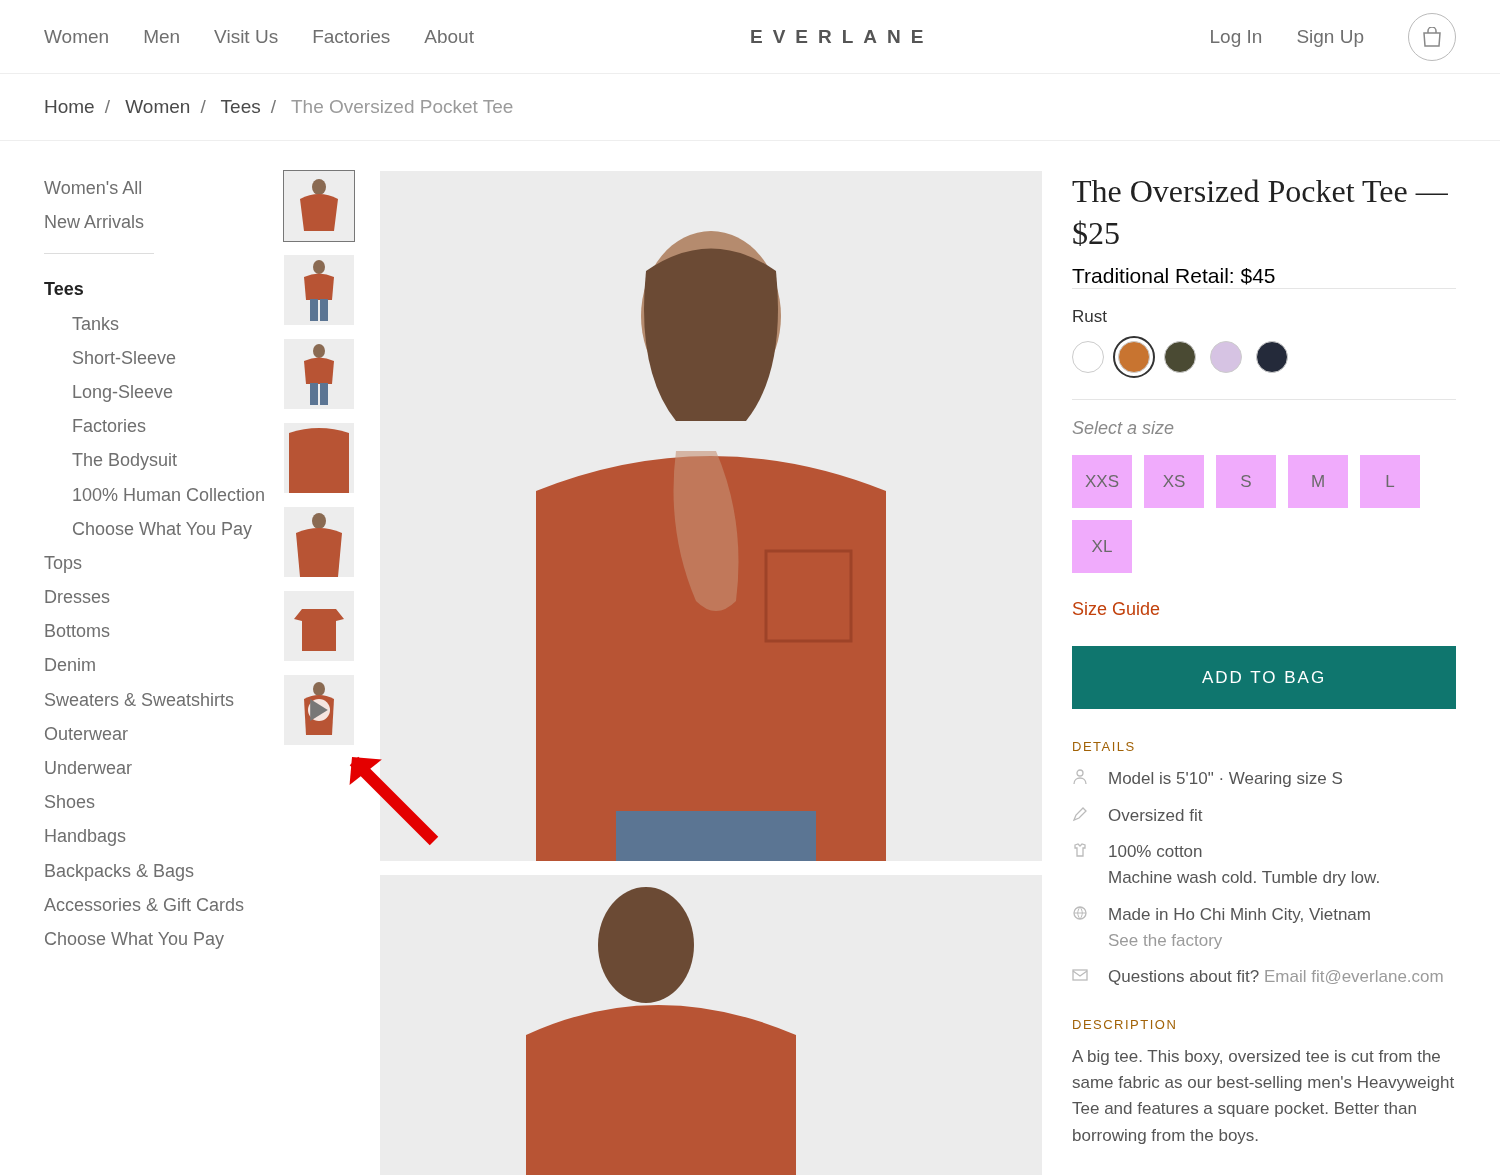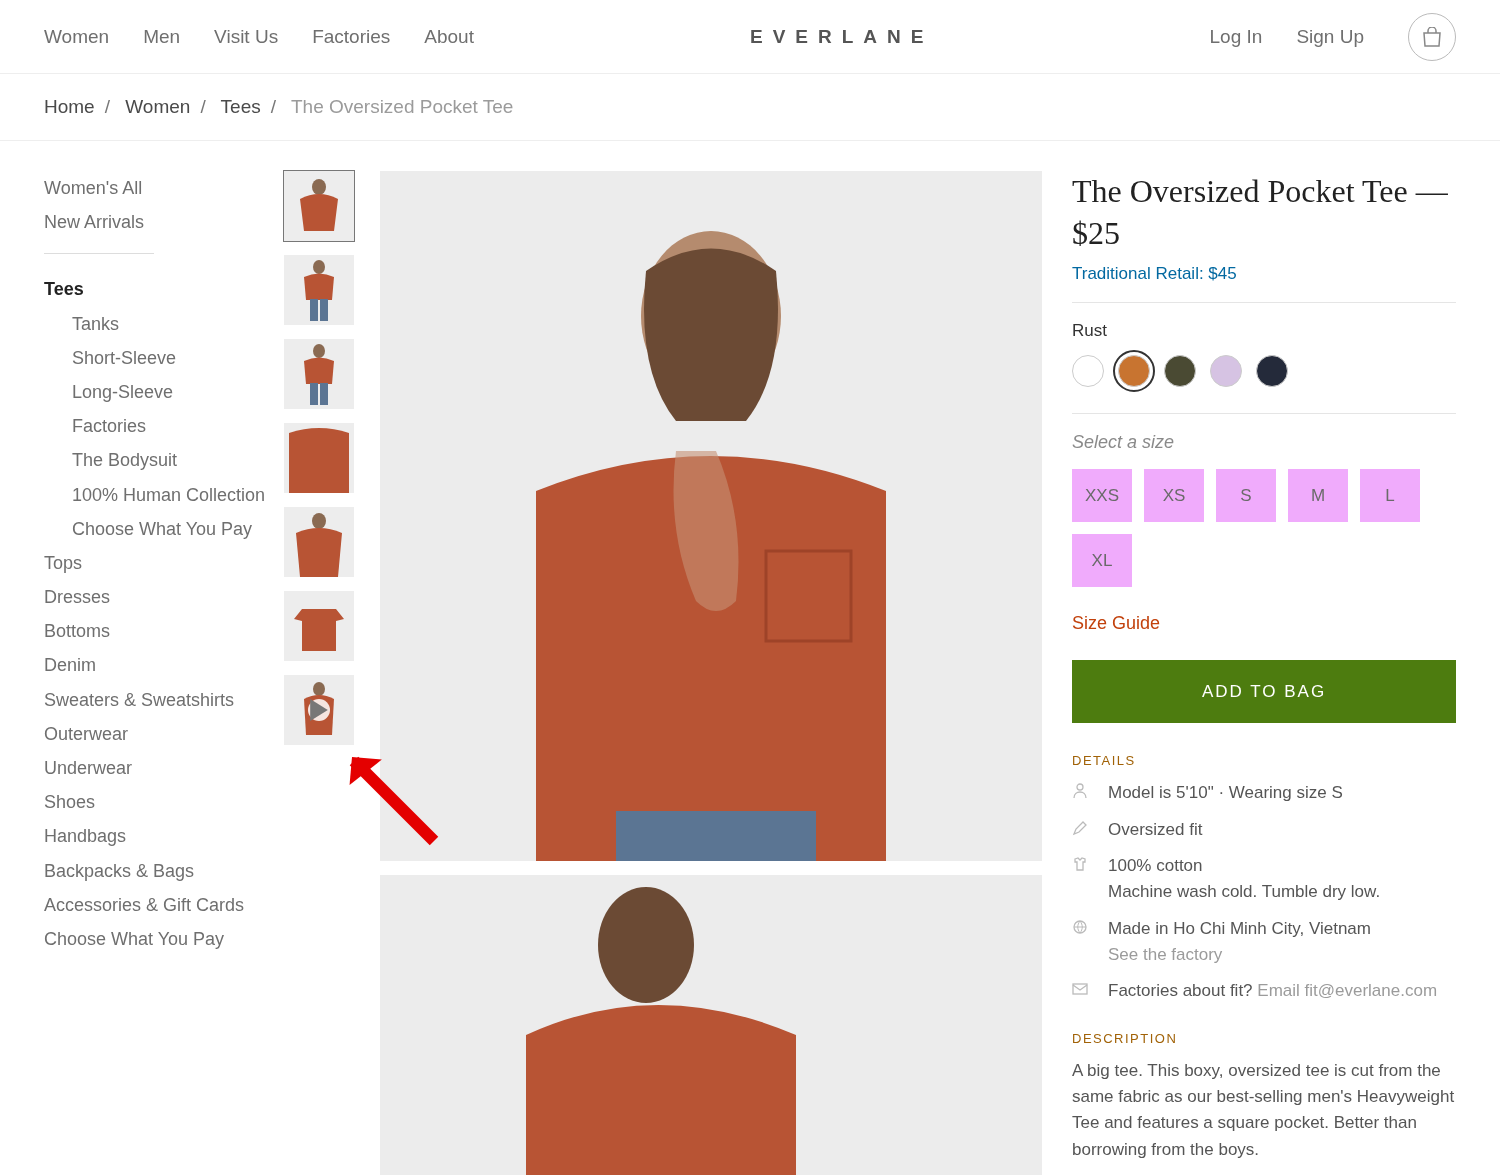--- a/index.html
+++ b/index.html
@@ -67,31 +67,31 @@
   
   .arrow-annot {
     position: absolute;
     top: 580px; left: 60px;
     pointer-events: none;
   }
 
   
   .info { width: 384px; flex-shrink: 0; margin-left: 30px; }
   .info h1 { font-family: Georgia, serif; font-size: 32px; font-weight: 400; color: #222; line-height: 1.3; margin-bottom: 10px; }
-  .info .retail { color: #0369a1; font-size: 17px; margin-bottom: 18px; }
+  .info .retail { color: #000000; font-size: 21px; }
   .info hr { border: none; border-top: 1px solid #e5e5e5; margin: 0 0 18px 0; }
   .color-label { font-size: 17px; color: #333; margin-bottom: 14px; }
   .swatches { display: flex; gap: 14px; margin-bottom: 26px; }
   .swatch { width: 32px; height: 32px; border-radius: 50%; border: 1px solid #ccc; }
   .swatch.active { outline: 2px solid #333; outline-offset: 3px; }
   .size-label { font-style: italic; color: #8a8a8a; font-size: 18px; margin-bottom: 16px; }
   .sizes { display: flex; flex-wrap: wrap; gap: 12px; margin-bottom: 26px; }
   .size-btn { width: 60px; height: 53px; border: none; background: #f0abfc; color: #6a6a6a; font-size: 17px; cursor: pointer; }
   .size-guide { color: #c2410c; font-size: 18px; margin-bottom: 26px; display: block; }
-  .add-bag { width: 100%; height: 63px; background: #4d7c0f; color: #fff; border: none; font-size: 17px; letter-spacing: 2px; cursor: pointer; margin-bottom: 30px; }
+  .add-bag { width: 100%; height: 63px; background: #0f766e; color: #fff; border: none; font-size: 17px; letter-spacing: 2px; cursor: pointer; margin-bottom: 30px; }
   .section-label { font-size: 13px; letter-spacing: 1.5px; color: #a16207; margin-bottom: 12px; }
   .details-list { list-style: none; margin-bottom: 26px; }
   .details-list li { display: flex; gap: 16px; font-size: 17px; color: #555; line-height: 1.55; margin-bottom: 10px; }
   .details-list .dicon { width: 20px; flex-shrink: 0; color: #bbb; display:flex; align-items:flex-start; padding-top:3px;}
   .details-list .link { color: #9b9b9b; }
   .description { font-size: 17px; color: #555; line-height: 1.55; }
 </style>
 </head>
 <body>
 
@@ -298,21 +298,21 @@
           </span>
         <span><span>Made in Ho Chi Minh City, Vietnam</span><br><a class="link">See the factory</a></span>
       </li>
       <li>
         <span class="dicon">
             <svg width="16" height="16" viewBox="0 0 16 16">
               <rect x="1" y="3" width="14" height="10" fill="none" stroke="#bbb" stroke-width="1.3"></rect>
               <path d="M1 4l7 5 7-5" fill="none" stroke="#bbb" stroke-width="1.3"></path>
             </svg>
           </span>
-        <span><span>Factories about fit? </span><a class="link">Email fit@everlane.com</a></span>
+        <span><span>Questions about fit? </span><a class="link">Email fit@everlane.com</a></span>
       </li>
     </ul>
 
     <div class="section-label">DESCRIPTION</div>
     <div class="description">A big tee. This boxy, oversized tee is cut from the same fabric as our best-selling men's Heavyweight Tee and features a square pocket. Better than borrowing from the boys.</div>
   </div>
 
 </div>
 
 </body></html>

